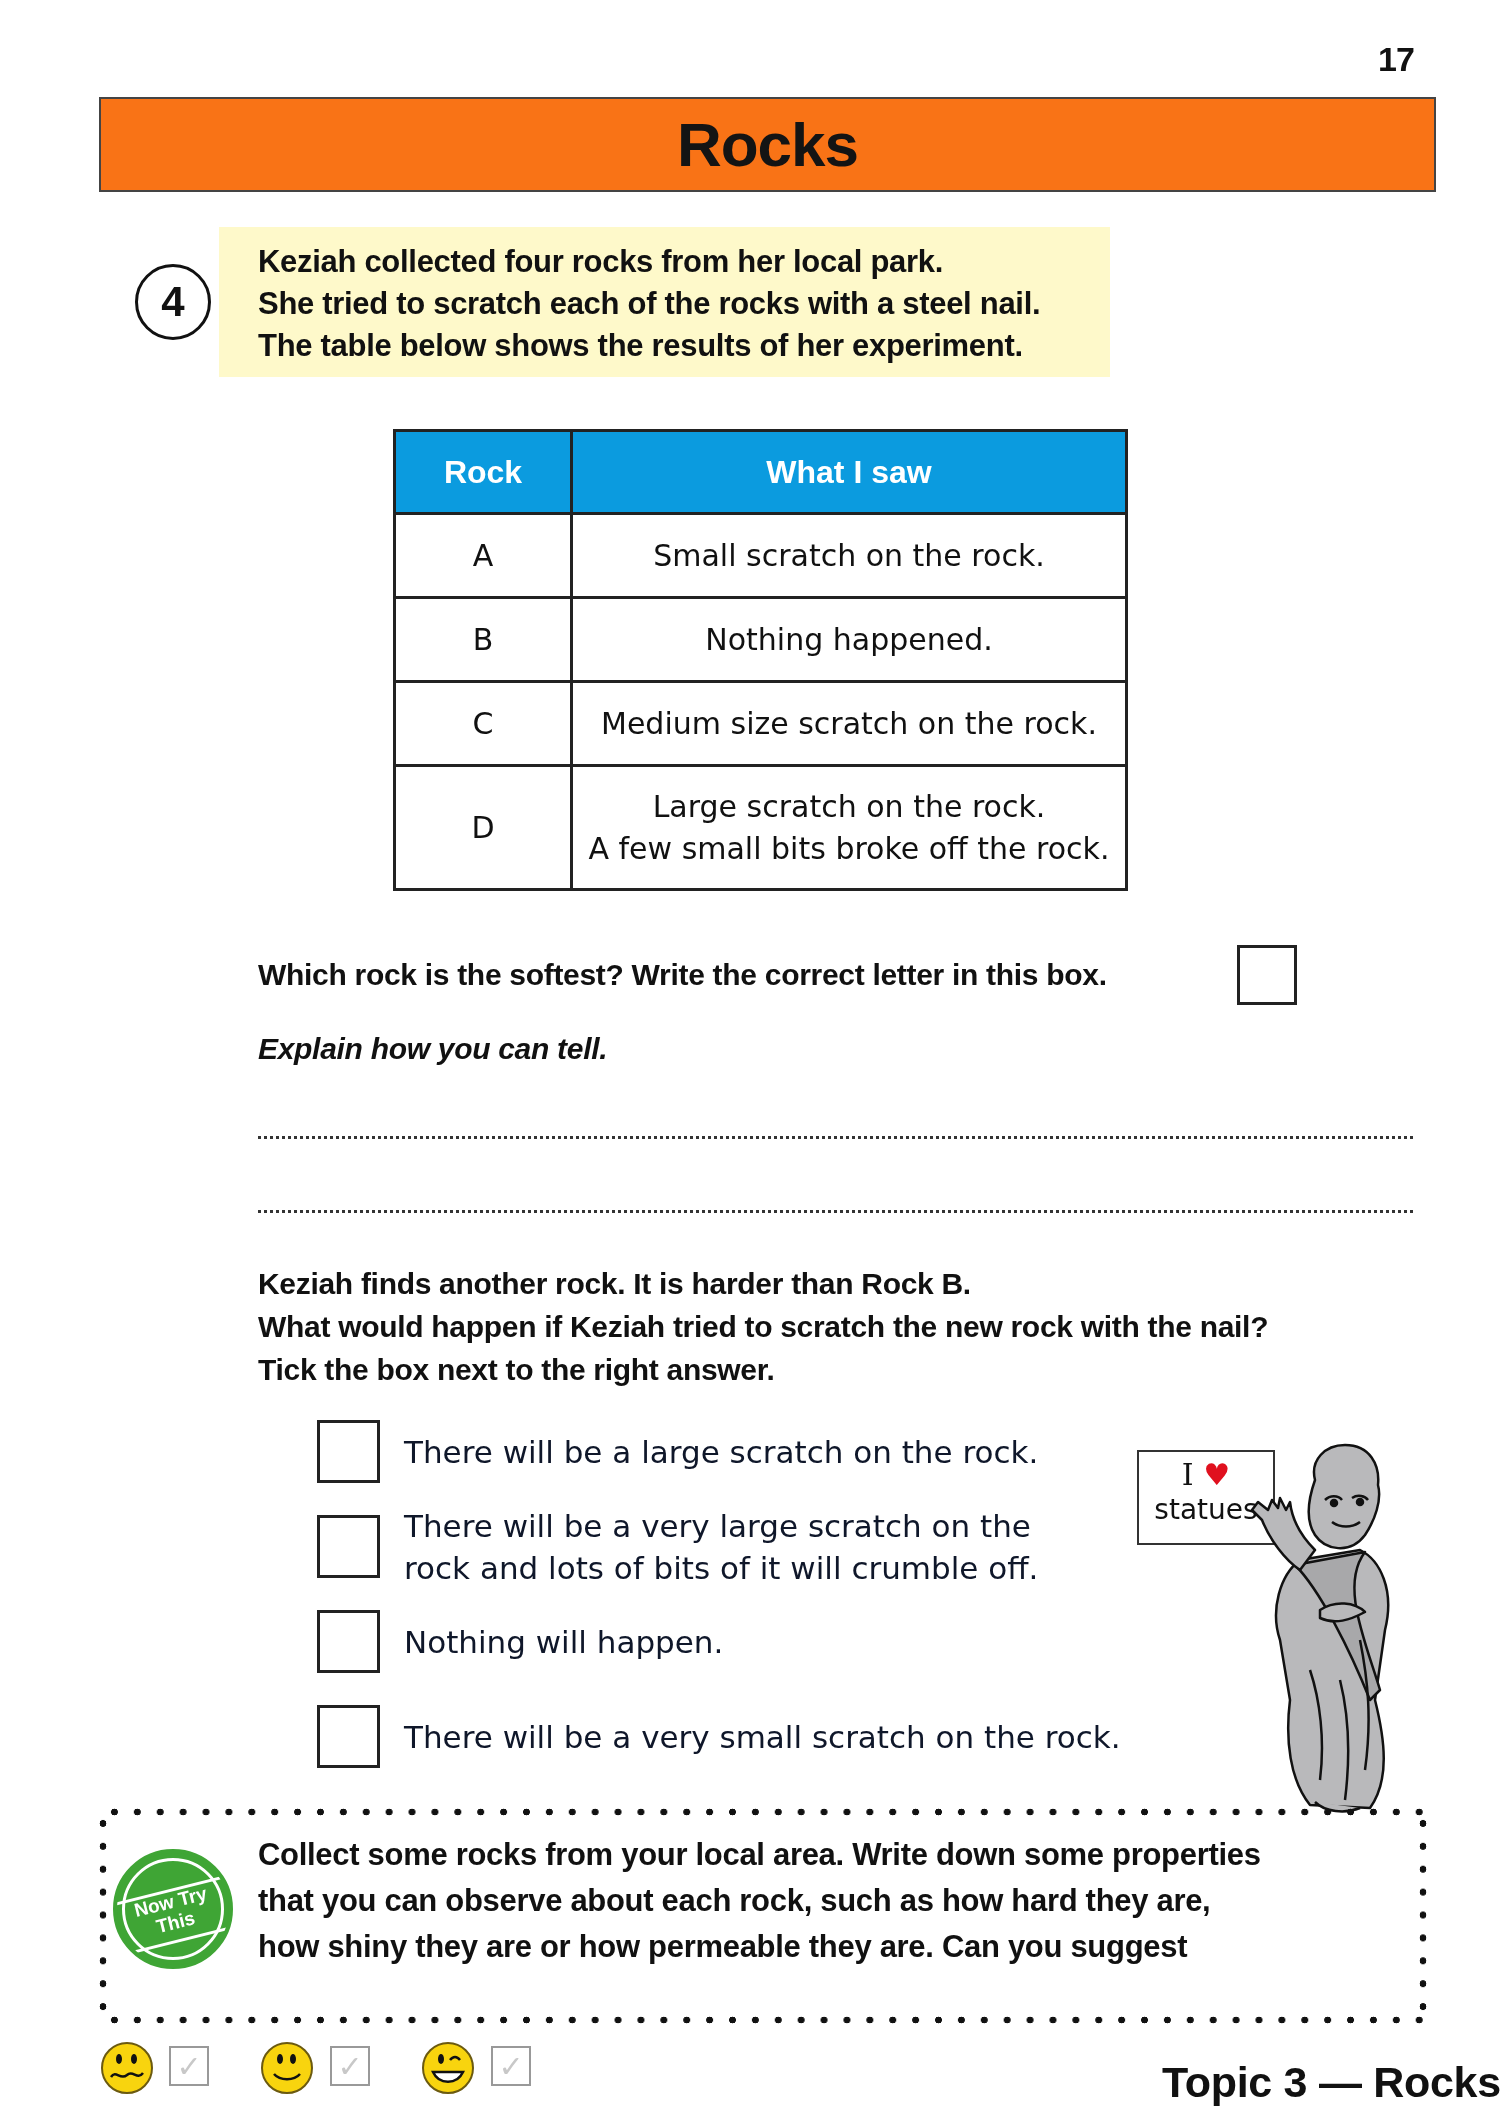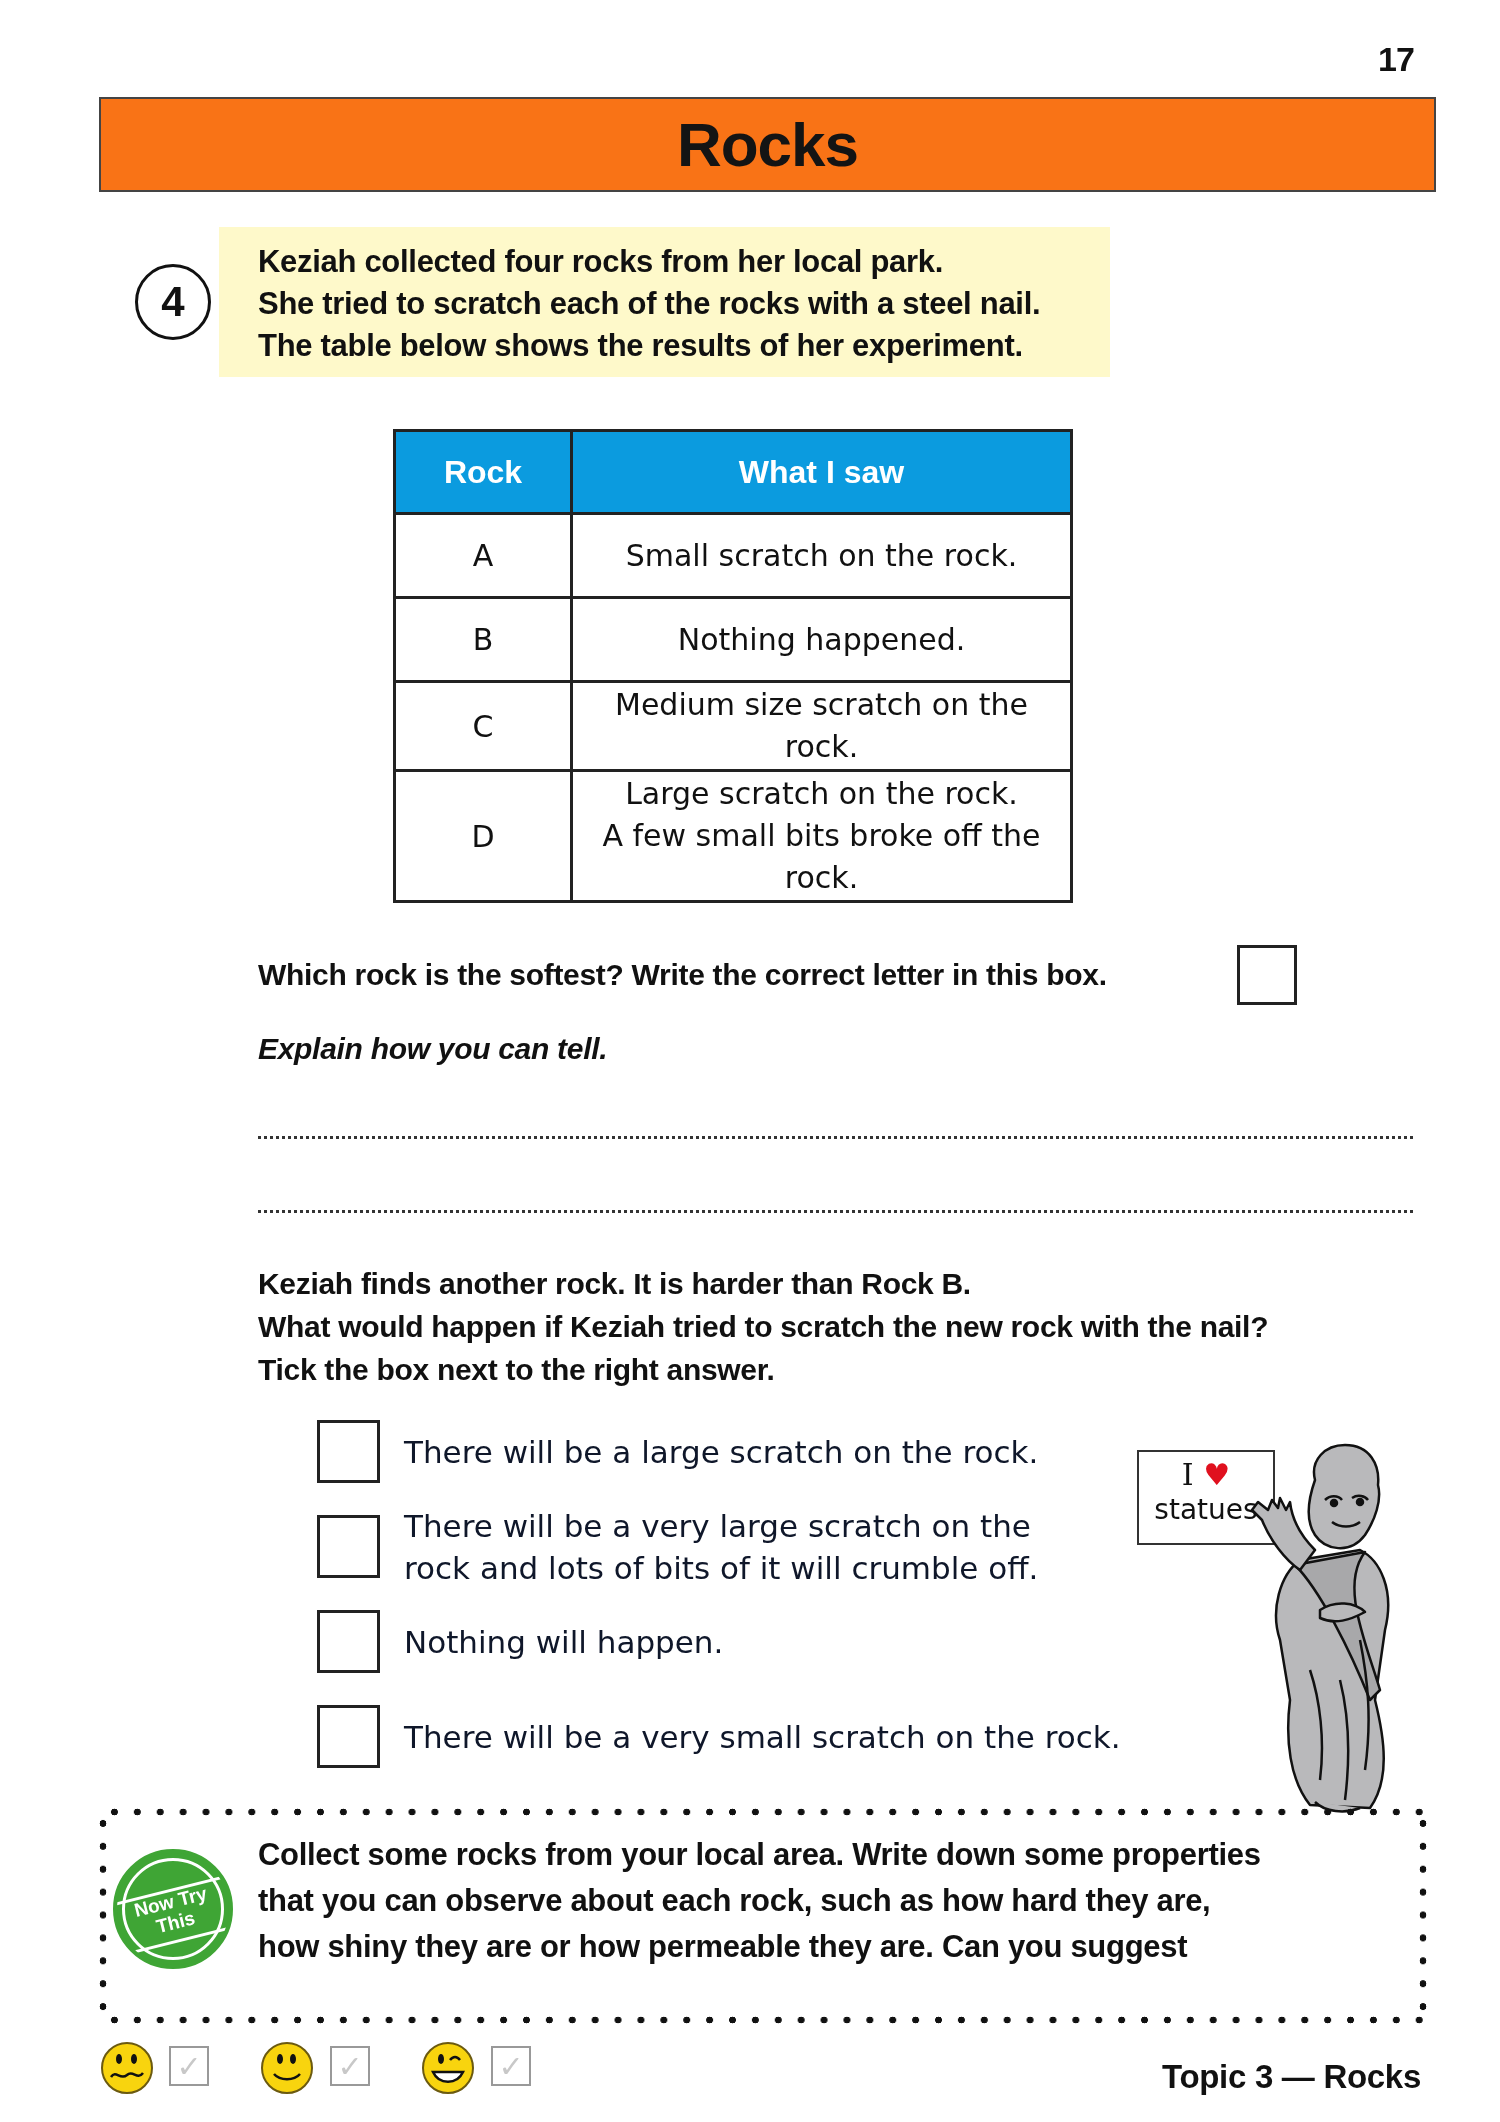--- a/index.html
+++ b/index.html
@@ -15,21 +15,21 @@
   .title-bar span { font-size: 62px; font-weight: bold; letter-spacing: -1px; color: #141414; }
 
   .q-number { left: 135px; top: 264px; width: 76px; height: 76px; border: 3px solid #111; border-radius: 50%;
               box-sizing: border-box; display: flex; align-items: center; justify-content: center;
               font-size: 42px; font-weight: bold; }
 
   .intro-box { left: 219px; top: 227px; width: 891px; height: 150px; background: #FEF9CA;
                box-sizing: border-box; padding: 14px 0 0 39px; }
   .intro-box div { font-size: 31px; font-weight: bold; line-height: 42px; letter-spacing: -0.3px; white-space: nowrap; }
 
-  table.results { position: absolute; left: 393px; top: 429px; width: 680px; border-collapse: collapse; }
+  table.results { position: absolute; left: 393px; top: 429px; width: 735px; border-collapse: collapse; }
   table.results th, table.results td { border: 3px solid #222; text-align: center; }
   table.results th { background: #0B9BDF; color: #fff; font-size: 32px; font-weight: bold; height: 78px; }
   table.results td { font-size: 30px; height: 79px; font-family: "DejaVu Sans", sans-serif; font-weight: normal; color: #111; }
   table.results td.rock { width: 172px; }
   table.results tr.tall td { height: 119px; }
   table.results td .line { display: block; line-height: 42px; }
 
   .q-text { font-size: 30px; font-weight: bold; letter-spacing: -0.3px; white-space: nowrap; }
   .answer-box { left: 1237px; top: 945px; width: 60px; height: 60px; border: 3px solid #222; box-sizing: border-box; background: #fff; }
   .dotline { left: 258px; width: 1155px; height: 0; border-top: 3px dotted #333; }
@@ -54,21 +54,21 @@
            box-sizing: border-box; border: 4px solid #3FA535; overflow: hidden; }
   .badge .ring { position: absolute; left: 5px; top: 5px; right: 5px; bottom: 5px; border-radius: 50%; border: 3px solid #fff; }
   .badge .band { position: absolute; left: -10px; right: -10px; top: 36px; height: 48px; border-top: 3px solid #fff; border-bottom: 3px solid #fff;
                  transform: rotate(-14deg); }
   .badge .txt { position: absolute; left: 0; right: 0; top: 38px; text-align: center; color: #fff; font-weight: bold;
                 font-size: 19px; line-height: 21px; transform: rotate(-14deg); }
   .try-text { left: 258px; top: 1832px; }
   .try-text div { font-size: 31px; font-weight: bold; line-height: 46px; letter-spacing: -0.3px; white-space: nowrap; }
   .tick-box { width: 40px; height: 40px; border: 2px solid #999; box-sizing: border-box; background: #fff;
               display: flex; align-items: center; justify-content: center; color: #c8c8c8; font-size: 30px; font-family: "DejaVu Sans", sans-serif; }
-  .footer-title { left: 1162px; top: 2058px; font-size: 33px; font-weight: bold; letter-spacing: -0.3px; white-space: nowrap; }
+  .footer-title { left: 1162px; top: 2058px; font-size: 43px; font-weight: bold; letter-spacing: -0.3px; white-space: nowrap; }
 </style>
 </head>
 <body>
 
 <div class="abs page-number">17</div>
 
 <div class="abs title-bar">
   <span>Rocks</span>
 </div>
 

